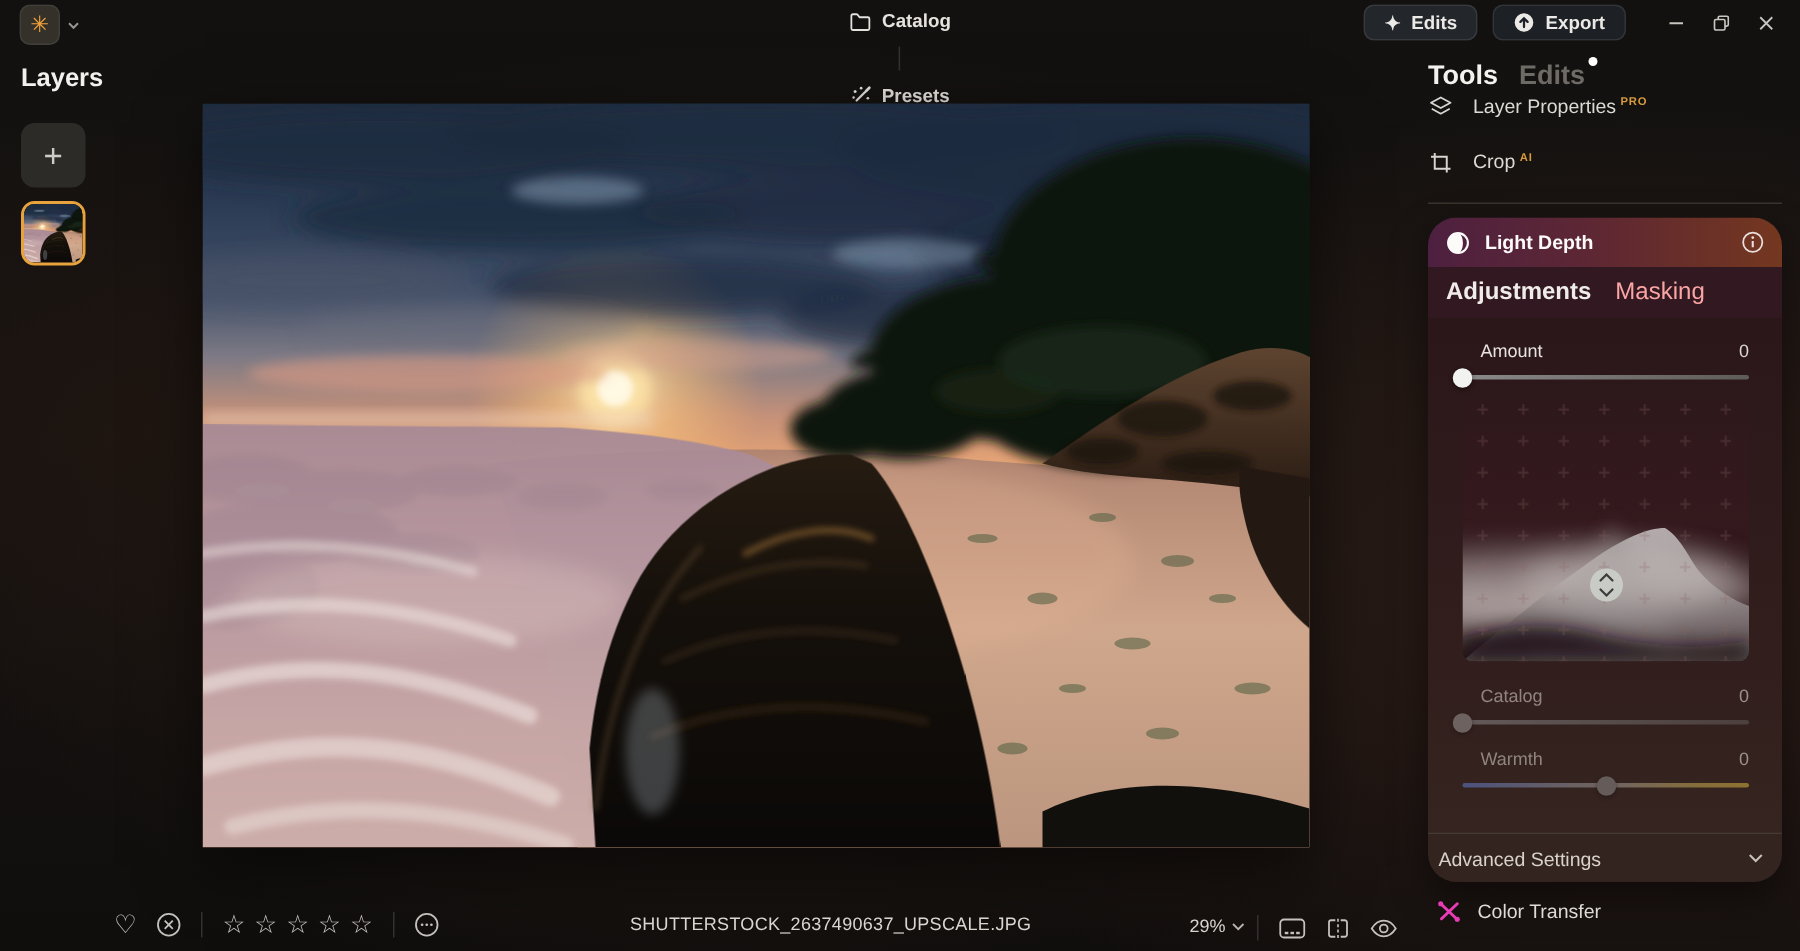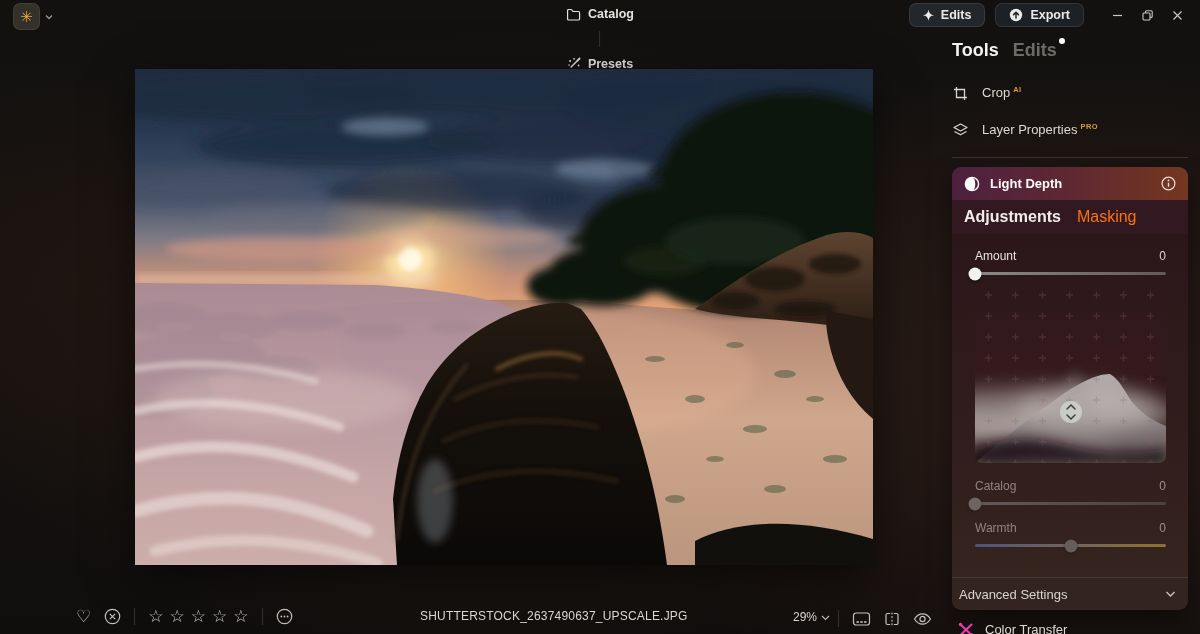--- a/index.html
+++ b/index.html
@@ -33,42 +33,42 @@
   .add-layer{width:43px;height:43px;border-radius:9px;background:#2d2b28;display:flex;align-items:center;justify-content:center;
     color:#cfccc8;font-size:22px;font-weight:300;cursor:pointer;margin-bottom:9px;}
   .layer-thumb{width:43px;height:43px;border-radius:9px;border:2px solid #e8a33d;overflow:hidden;cursor:pointer;
     box-sizing:border-box;background:#000;}
   .layer-thumb svg{display:block;}
   
   .canvas{position:absolute;left:135px;top:69px;width:738px;height:496px;box-shadow:0 12px 40px rgba(0,0,0,.55);}
   .canvas svg{display:block;}
   
   .rpanel{position:absolute;left:952px;top:40px;width:236px;}
-  .rtabs{display:flex;align-items:baseline;gap:14px;margin-bottom:22px;}
+  .rtabs{display:flex;align-items:baseline;gap:14px;}
   .rtab{font-size:18px;font-weight:bold;cursor:pointer;}
   .rtab.active{color:#f4f2ef;}
   .rtab.inactive{color:#6e6a66;position:relative;}
   .edits-dot{position:absolute;right:-8px;top:-2px;width:6px;height:6px;border-radius:50%;background:#fff;}
   .tool-row{display:flex;align-items:center;gap:13px;height:20px;margin-bottom:17px;cursor:pointer;}
   .tool-row .ticon{width:17px;height:17px;flex:0 0 17px;display:flex;align-items:center;justify-content:center;}
   .tool-label{font-size:13px;color:#ddd9d4;}
   .badge{font-size:7.5px;font-weight:bold;color:#d79a3e;vertical-align:super;margin-left:3px;letter-spacing:.5px;}
   .hr{height:1px;background:#3a332e;margin:2px 0 9px 0;}
   
-  .card{border-radius:9px;overflow:hidden;box-shadow:0 10px 26px rgba(0,0,0,.45);}
+  .card{border-radius:19px;overflow:hidden;box-shadow:0 10px 26px rgba(0,0,0,.45);}
   .card-header{height:33px;display:flex;align-items:center;gap:10px;padding:0 12px;
     background:linear-gradient(90deg,#4e2040 0%,#5d2734 45%,#74371f 100%);cursor:pointer;}
   .card-title{font-size:13px;font-weight:bold;color:#fdfbfa;flex:1;}
   .card-tabs{height:34px;display:flex;align-items:center;gap:16px;padding:0 12px;background:#311821;}
   .card-tab{font-size:16px;cursor:pointer;}
   .card-tab.active{color:#f0ecea;font-weight:bold;}
-  .card-tab.inactive{color:#f97316;text-align:center;}
+  .card-tab.inactive{color:#fca5a5;text-align:center;}
   .card-body{background:linear-gradient(180deg,#2b161a 0%,#311d1c 55%,#352420 100%);padding:15px 22px 18px 23px;}
   .slider-row{display:flex;justify-content:space-between;align-items:center;font-size:12px;margin-bottom:9px;}
-  .s-label{color:#e7e3df;}
+  .s-label{color:#e7e3df;margin-left:12px;}
   .s-value{color:#dcd8d4;}
   .dim .s-label{color:#90847e;}
   .dim .s-value{color:#9b918a;}
   .track{position:relative;height:3px;border-radius:2px;background:linear-gradient(90deg,#8a8a8a,#5f5b58);margin-bottom:4px;cursor:pointer;}
   .track .thumb{position:absolute;top:50%;transform:translate(-50%,-50%);width:13px;height:13px;border-radius:50%;
     background:#f2f2f0;box-shadow:0 1px 3px rgba(0,0,0,.5);}
   .dim .track{opacity:.55;}
   .dim .thumb{background:#9d9a97;}
   .track.warmth{background:linear-gradient(90deg,#5f7ac9 0%,#96959c 38%,#a59d94 55%,#c5a958 78%,#d6b43d 100%);}
   .track.warmth .thumb{background:#8f8c89;}
@@ -317,54 +317,65 @@
           </div>
         <div class="win-btn">
             <svg width="11" height="11" viewBox="0 0 11 11">
               <path d="M1.5,1.5 L9.5,9.5 M9.5,1.5 L1.5,9.5" stroke="currentColor" stroke-width="1.2"></path>
             </svg>
           </div>
       </div>
     </div>
   </div>
 
+  <div class="layers">
+    <h2>Layers</h2>
+    <div class="add-layer">
+      <span>+</span>
+    </div>
+    <div class="layer-thumb">
+      <svg width="39" height="39">
+          <use href="#scene" width="39" height="39"></use>
+        </svg>
+    </div>
+  </div>
 
   <div class="canvas">
     <svg width="738" height="496">
         <use href="#scene" width="738" height="496"></use>
       </svg>
   </div>
 
   <div class="rpanel">
     <div class="rtabs">
       <span class="rtab active">Tools</span>
       <span class="rtab inactive">
         <span>Edits</span>
         <span class="edits-dot"></span>
       </span>
     </div>
 
     <div class="tool-row">
       <span class="ticon">
+        <svg width="17" height="17" viewBox="0 0 17 17">
+            <path d="M8.5,2 L15,5.5 L8.5,9 L2,5.5 Z" fill="none" stroke="#d8d4cf" stroke-width="1.2" stroke-linejoin="round"></path>
+            <path d="M2.5,9.5 L8.5,12.8 L14.5,9.5" fill="none" stroke="#d8d4cf" stroke-width="1.2" stroke-linejoin="round"></path>
+          </svg>
+      </span>
+      <span class="tool-label"><span>Layer Properties</span><span class="badge">PRO</span></span>
+    </div>
+
+    <div class="tool-row">
+      <span class="ticon">
         <svg width="15" height="15" viewBox="0 0 15 15">
             <path d="M3.5,1 L3.5,11.5 L14,11.5" fill="none" stroke="#d8d4cf" stroke-width="1.3"></path>
             <path d="M1,3.5 L11.5,3.5 L11.5,14" fill="none" stroke="#d8d4cf" stroke-width="1.3"></path>
           </svg>
       </span>
       <span class="tool-label"><span>Crop</span><span class="badge">AI</span></span>
-    </div>
-
-    <div class="tool-row">
-      <span class="ticon">
-        <svg width="17" height="17" viewBox="0 0 17 17">
-            <path d="M8.5,2 L15,5.5 L8.5,9 L2,5.5 Z" fill="none" stroke="#d8d4cf" stroke-width="1.2" stroke-linejoin="round"></path>
-            <path d="M2.5,9.5 L8.5,12.8 L14.5,9.5" fill="none" stroke="#d8d4cf" stroke-width="1.2" stroke-linejoin="round"></path>
-          </svg>
-      </span>
-      <span class="tool-label"><span>Layer Properties</span><span class="badge">PRO</span></span>
     </div>
 
     <div class="hr"></div>
 
     <div class="card">
       <div class="card-header">
         <svg width="16" height="16" viewBox="0 0 16 16">
             <circle cx="8" cy="8" r="6.6" fill="none" stroke="#fdfbfa" stroke-width="1.4"></circle>
             <path d="M8,1.4 a6.6,6.6 0 0 0 0,13.2 a3.3,6.6 0 0 0 0,-13.2 Z" fill="#fdfbfa"></path>
           </svg>

